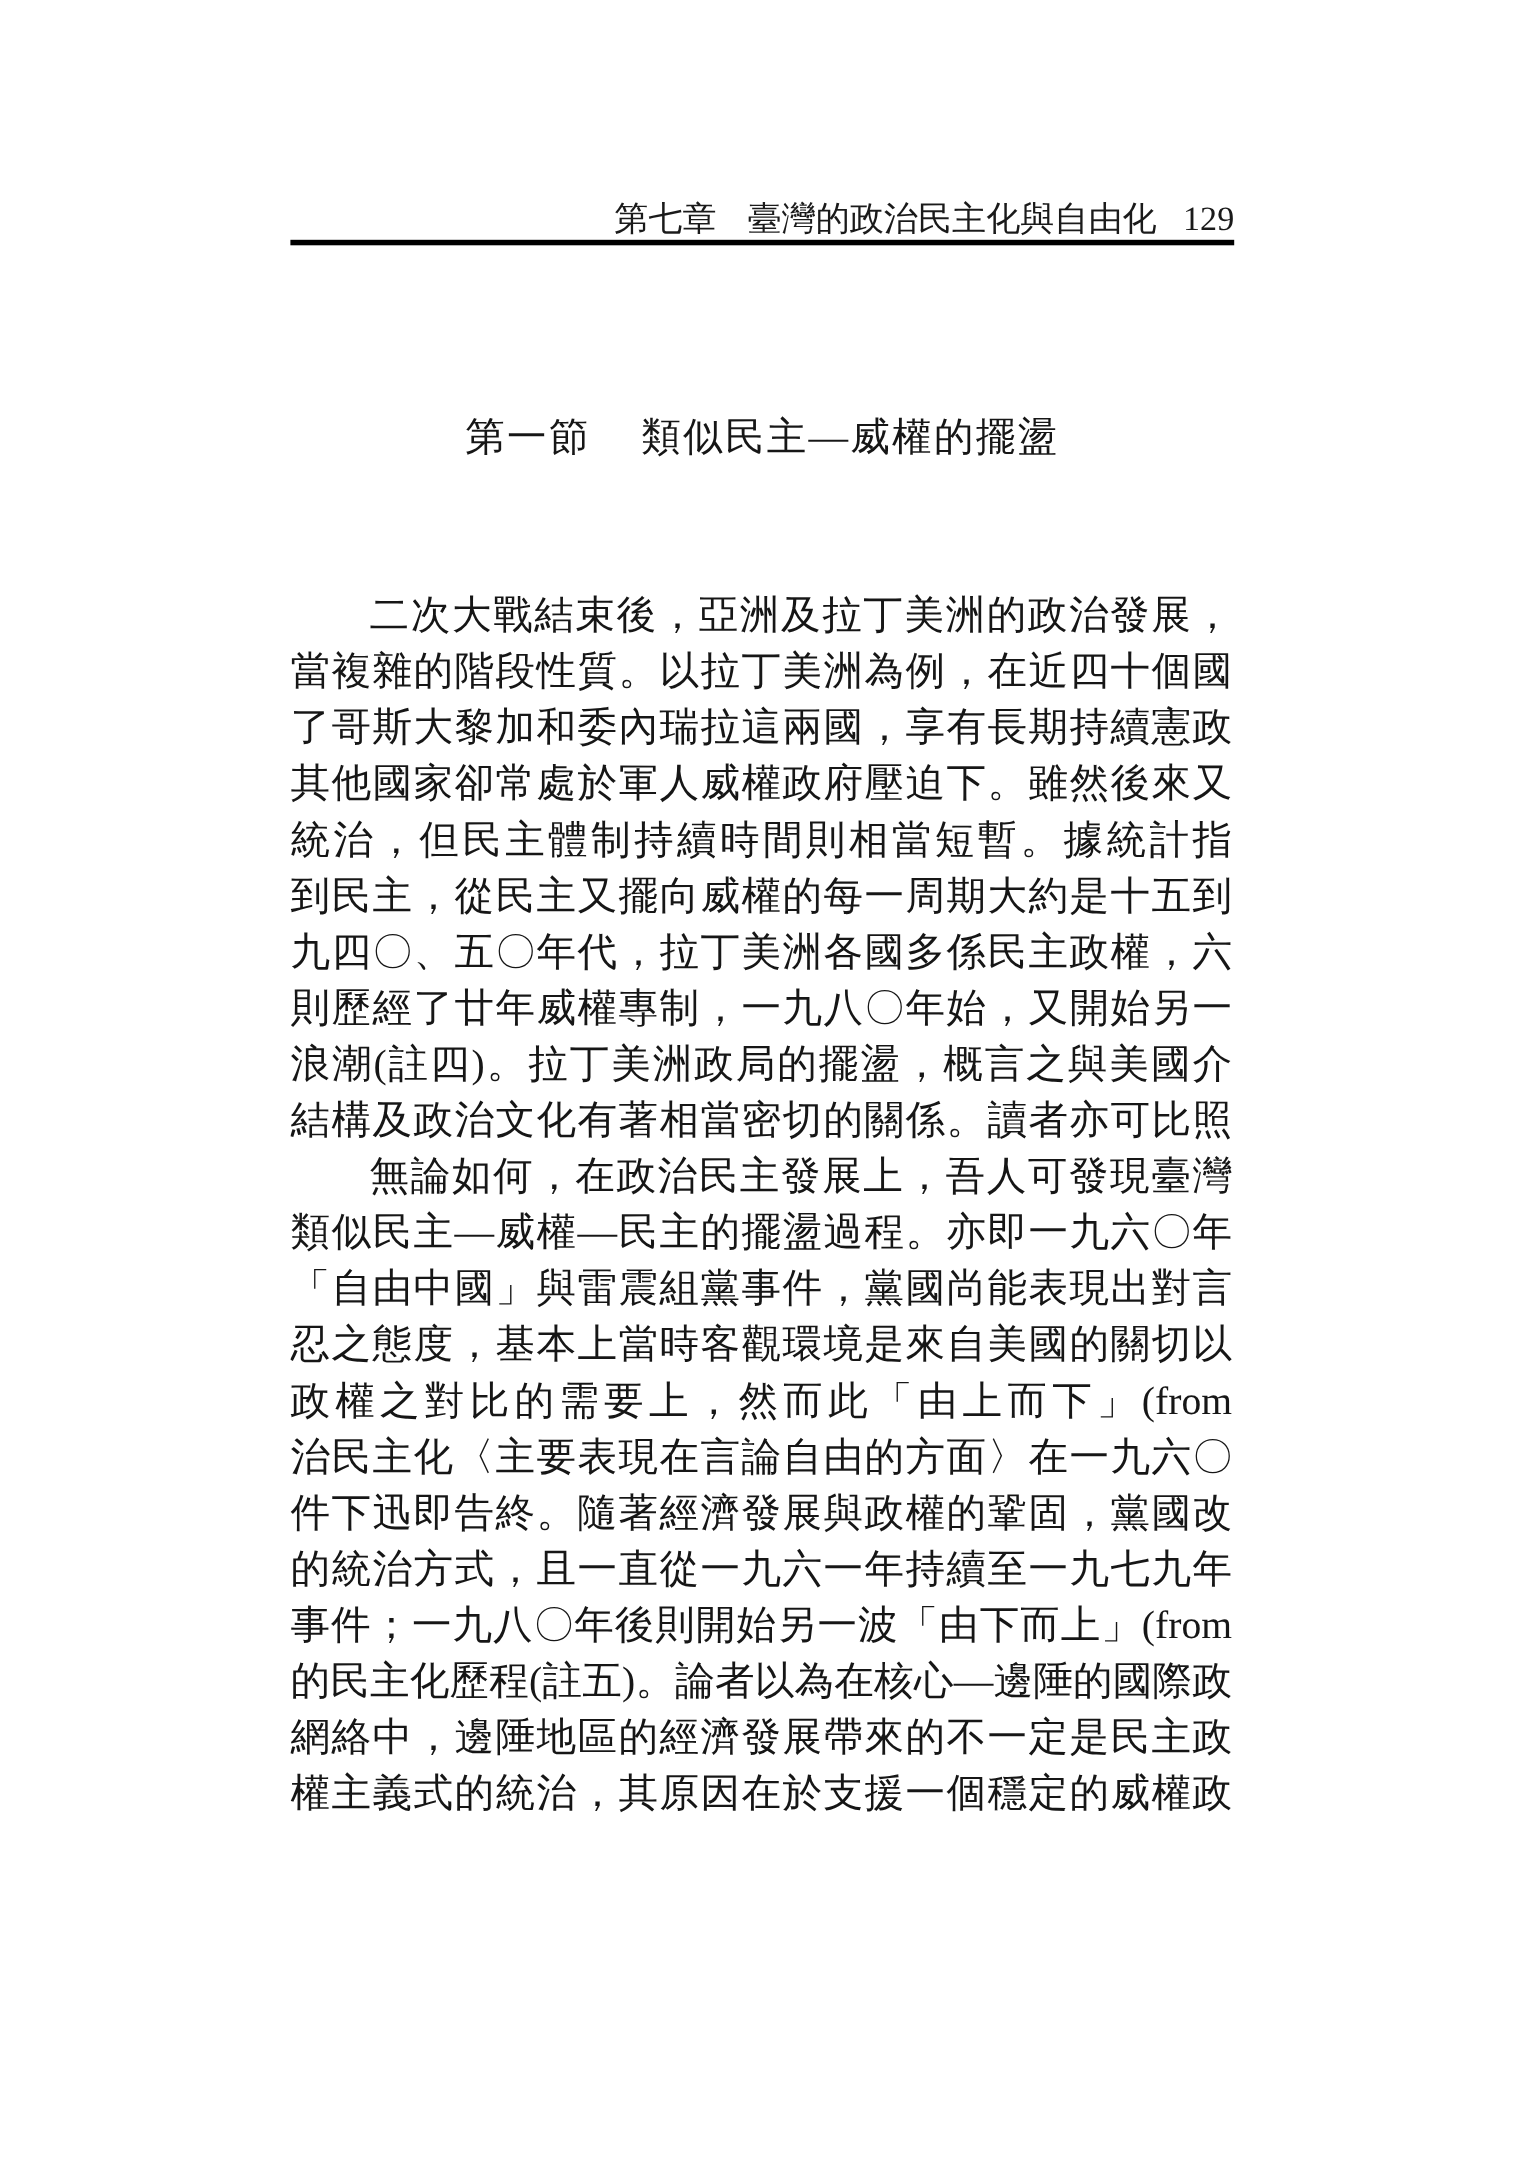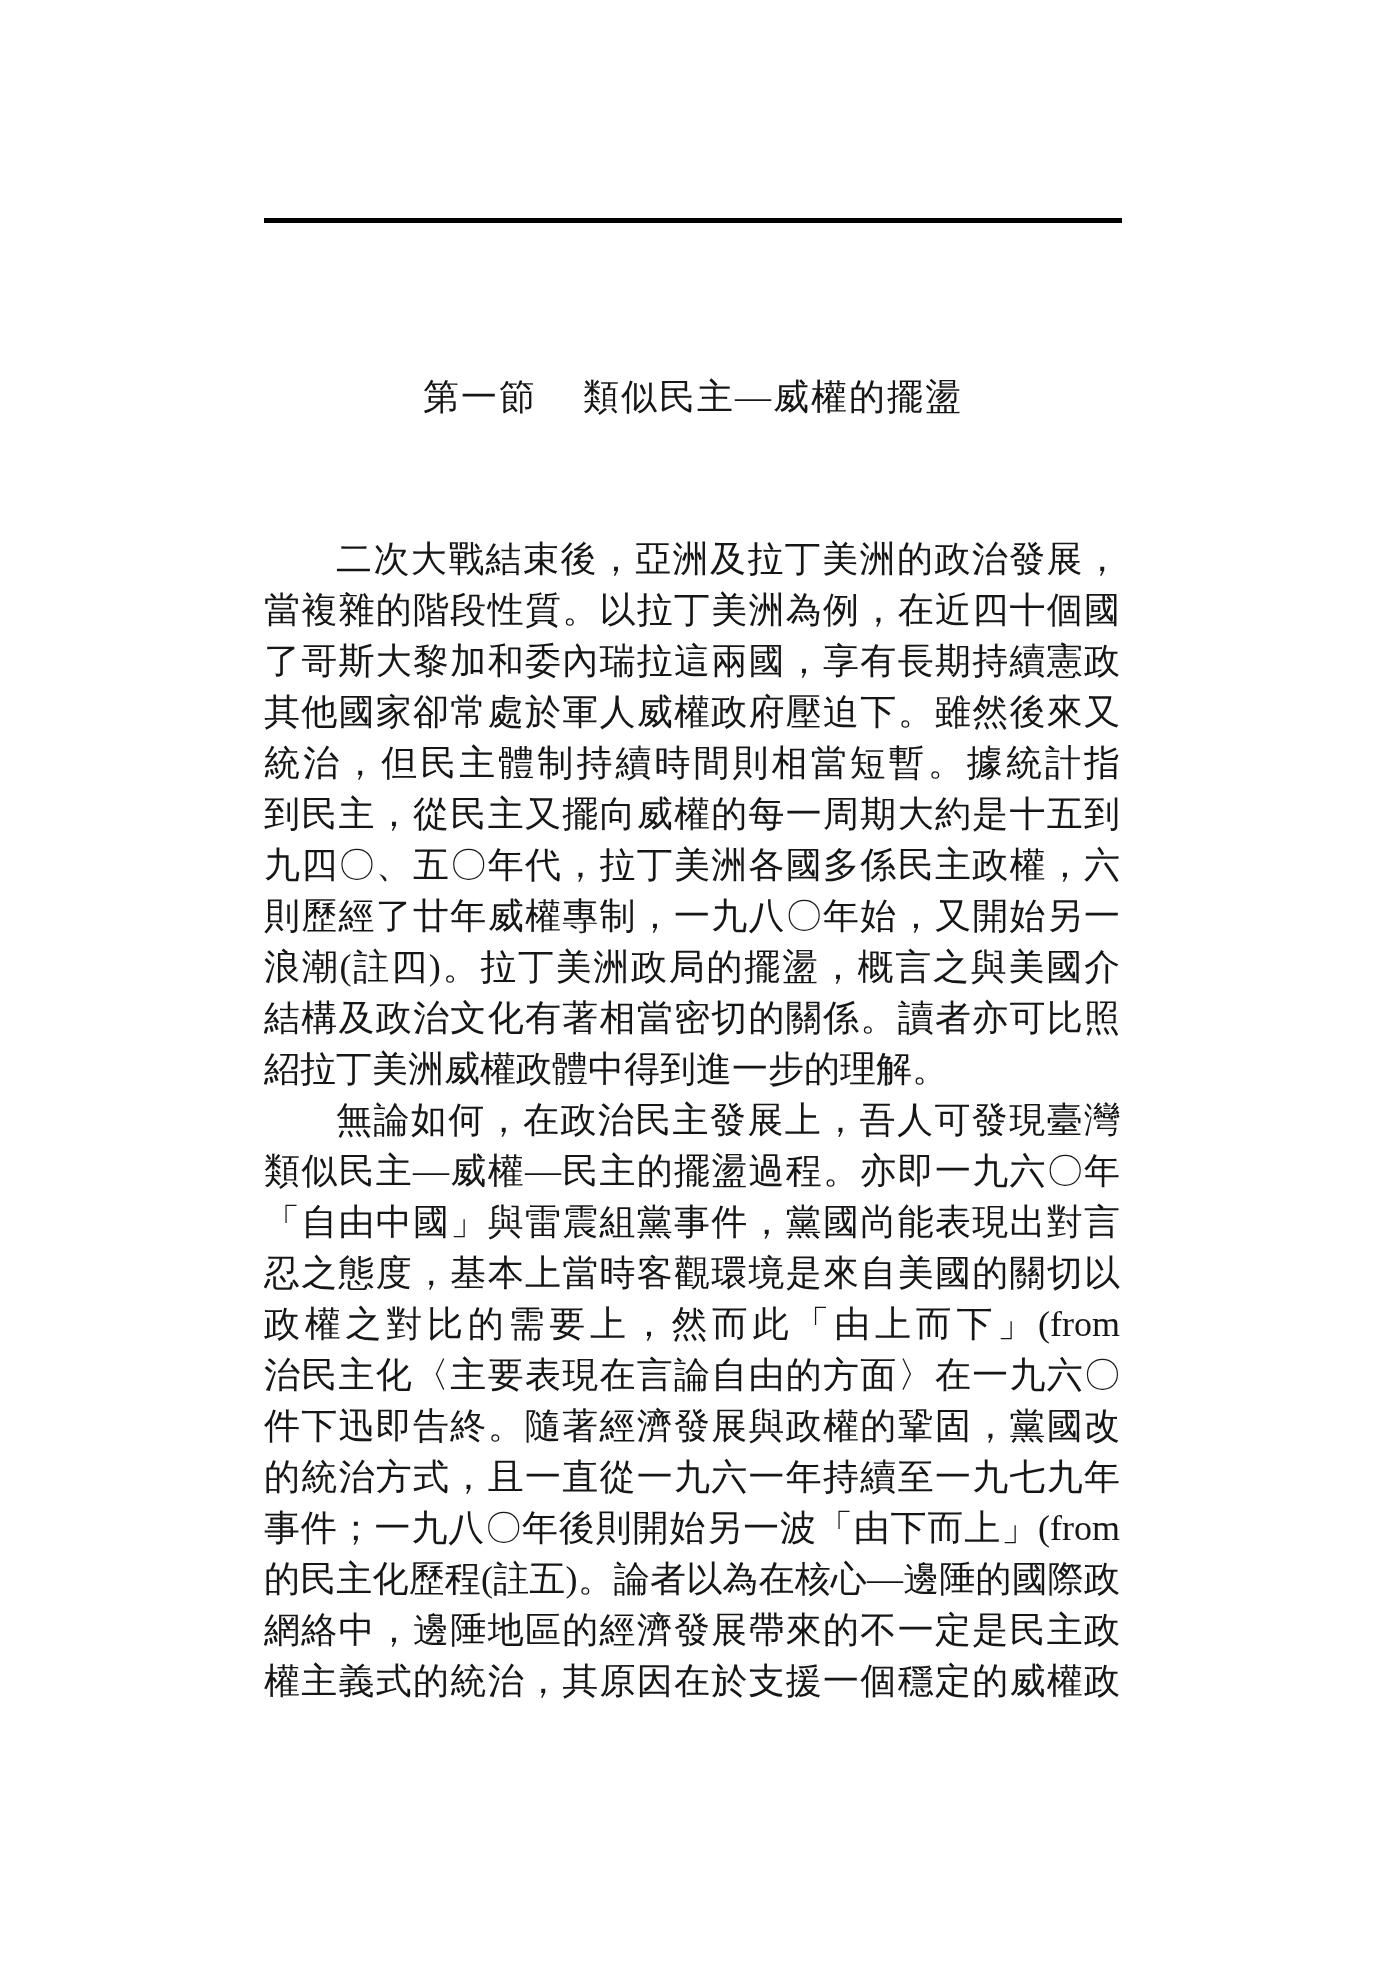--- a/index.html
+++ b/index.html
@@ -69,40 +69,42 @@
   .line.short {
     text-align: left;
     text-align-last: left;
   }
 </style>
 </head>
 <body>
 
 <div class="page">
 
+  <div class="running-header">
+    <span class="chapter">第七章</span><span class="title">臺灣的政治民主化與自由化</span><span class="pageno">129</span>
+  </div>
 
   <div class="header-rule"></div>
 
   <h1 class="section-title">
     <span class="num">第一節</span><span>類似民主—威權的擺盪</span>
   </h1>
 
   <div class="body-text" id="body-container">
       <div class="paragraph">
         <div class="line first">二次大戰結束後，亞洲及拉丁美洲的政治發展，呈現著相</div>
         <div class="line">當複雜的階段性質。以拉丁美洲為例，在近四十個國家中，除</div>
         <div class="line">了哥斯大黎加和委內瑞拉這兩國，享有長期持續憲政民主外，</div>
         <div class="line">其他國家卻常處於軍人威權政府壓迫下。雖然後來又走向民主</div>
         <div class="line">統治，但民主體制持續時間則相當短暫。據統計指出，從威權</div>
         <div class="line">到民主，從民主又擺向威權的每一周期大約是十五到廿年。一</div>
         <div class="line">九四〇、五〇年代，拉丁美洲各國多係民主政權，六〇年代後，</div>
         <div class="line">則歷經了廿年威權專制，一九八〇年始，又開始另一波民主的</div>
         <div class="line">浪潮(註四)。拉丁美洲政局的擺盪，概言之與美國介入、社經</div>
         <div class="line">結構及政治文化有著相當密切的關係。讀者亦可比照第四章介</div>
-        <div class="line short">紹拉丁美洲威權政體中得到進一步的理解。</div>
       </div>
       <div class="paragraph">
         <div class="line first">無論如何，在政治民主發展上，吾人可發現臺灣亦歷經了</div>
         <div class="line">類似民主—威權—民主的擺盪過程。亦即一九六〇年代前的</div>
         <div class="line">「自由中國」與雷震組黨事件，黨國尚能表現出對言論自由容</div>
         <div class="line">忍之態度，基本上當時客觀環境是來自美國的關切以及對中共</div>
         <div class="line">政權之對比的需要上，然而此「由上而下」(from above)的政</div>
         <div class="line">治民主化〈主要表現在言論自由的方面〉在一九六〇年組黨事</div>
         <div class="line">件下迅即告終。隨著經濟發展與政權的鞏固，黨國改採了威權</div>
         <div class="line">的統治方式，且一直從一九六一年持續至一九七九年的美麗島</div>

